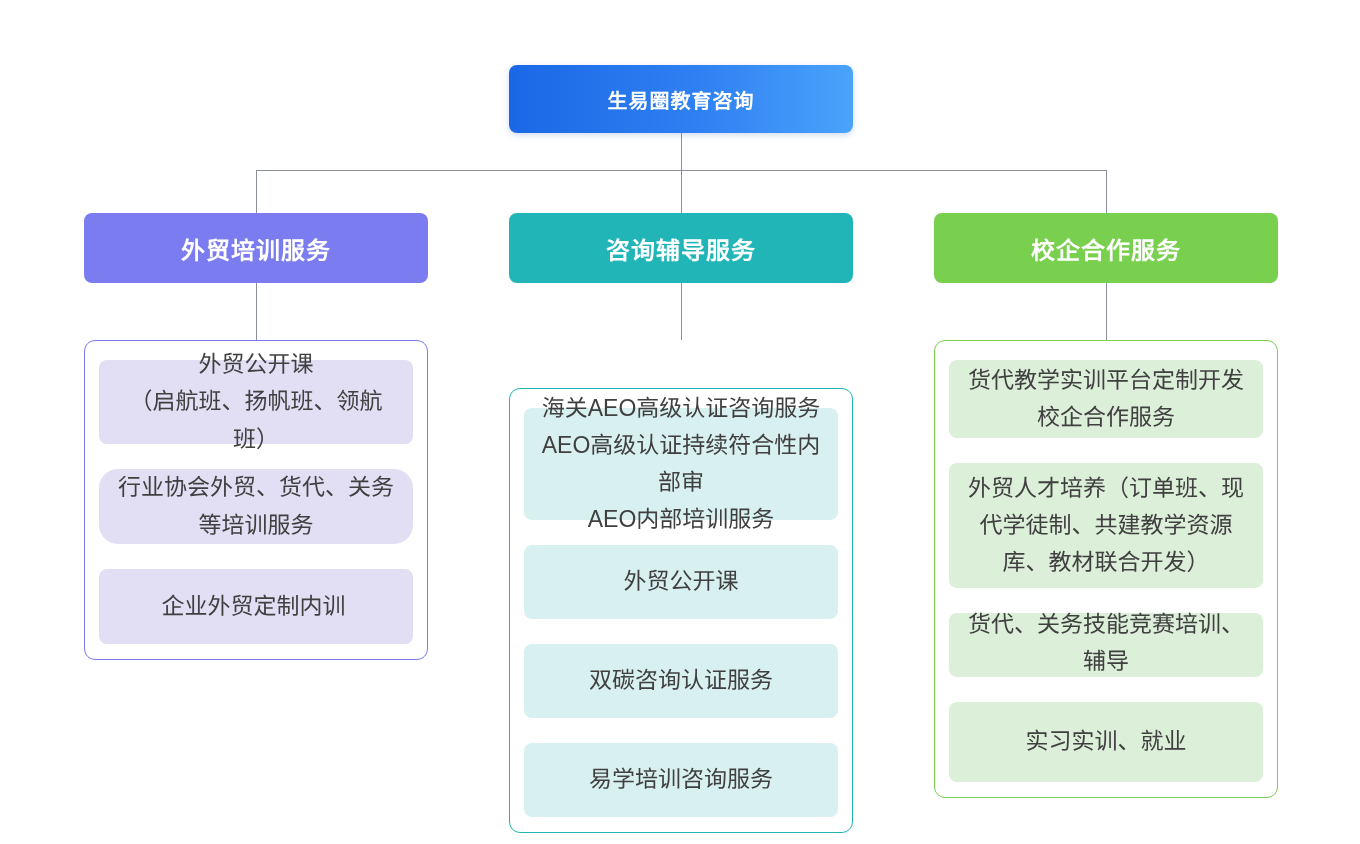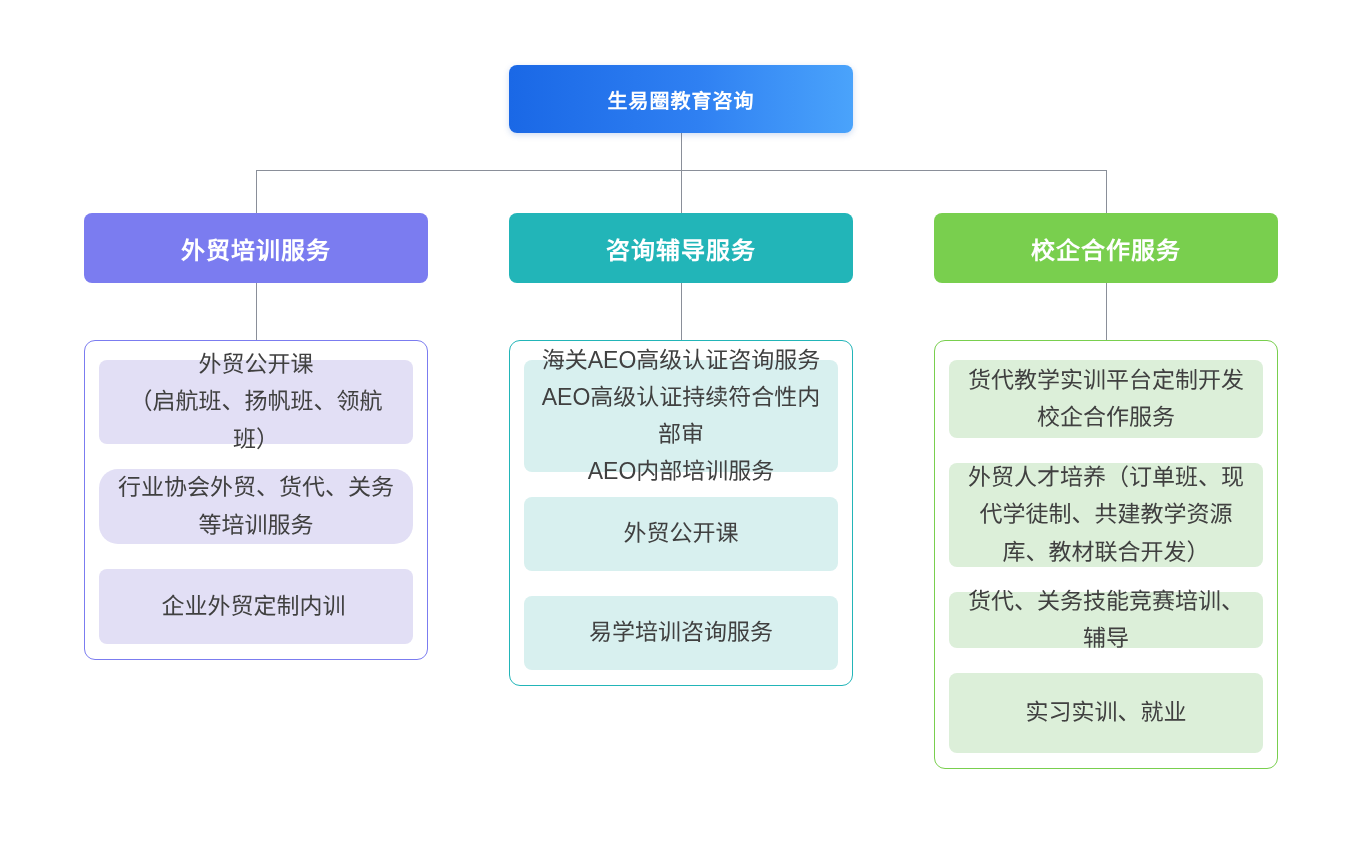--- a/index.html
+++ b/index.html
@@ -143,42 +143,42 @@
   }
   .item-card:last-child { margin-bottom: 0; }
 
   
   .col-1 .col-header { background: #7b7cf0; }
   .col-1 .col-box    { border-color: #7b7cf0; }
   .col-1 .item-card  { background: #e2dff5; }
 
   
   .col-2 .col-header { background: #22b5b8; }
-  .col-2 .col-box    { border-color: #22b5b8; }
+  .col-2 .col-box    { border-color: #22b5b8; margin-top: 48px; }
   .col-2 .item-card  { background: #d8f0ef; }
 
   
   .col-3 .col-header { background: #79cf4e; }
   .col-3 .col-box    { border-color: #79cf4e; }
   .col-3 .item-card  { background: #dcefd9; }
 
   
   .col-1 .item-card.h1 { height: 84px; }
   .col-1 .item-card.h2 { height: 75px; }
   .col-1 .item-card.h3 { height: 75px; border-radius: 19px; }
   .col-1 .item-card.h4 { height: 75px; padding-left: 11px; }
 
   .col-2 .item-card.h1 { height: 112px; }
   .col-2 .item-card.h2 { height: 74px; }
   .col-2 .item-card.h3 { height: 74px; }
   .col-2 .item-card.h4 { height: 74px; }
 
   .col-3 .item-card.h1 { height: 78px; }
-  .col-3 .item-card.h2 { height: 104px; }
-  .col-3 .item-card.h3 { height: 56px; }
+  .col-3 .item-card.h2 { height: 125px; }
+  .col-3 .item-card.h3 { height: 64px; font-family: Liberation Mono, monospace; }
   .col-3 .item-card.h4 { height: 80px; }
 
   .card-text { display: block; white-space: pre-line; }
 </style>
 </head>
 <body>
 
 <div class="chart-canvas">
 
   <div class="connector conn-root-stem"></div>
@@ -218,20 +218,23 @@
     </div>
     <div class="col-box">
       <div class="item-card h1">
         <span class="card-text">海关AEO高级认证咨询服务
 AEO高级认证持续符合性内部审
 AEO内部培训服务</span>
       </div>
       <div class="item-card h2">
         <span class="card-text">外贸公开课</span>
       </div>
+      <div class="item-card h3">
+        <span class="card-text">双碳咨询认证服务</span>
+      </div>
       <div class="item-card h4">
         <span class="card-text">易学培训咨询服务</span>
       </div>
     </div>
   </div>
 
   <div class="column col-3">
     <div class="col-header">
       <span class="header-title">校企合作服务</span>
     </div>

